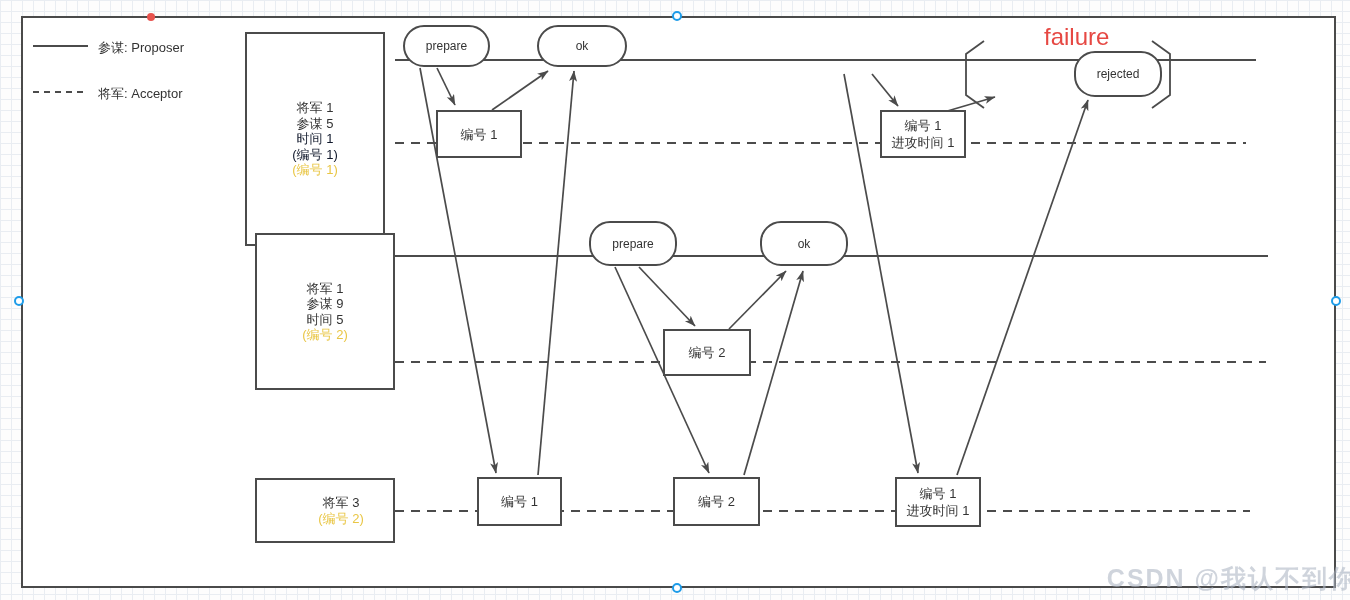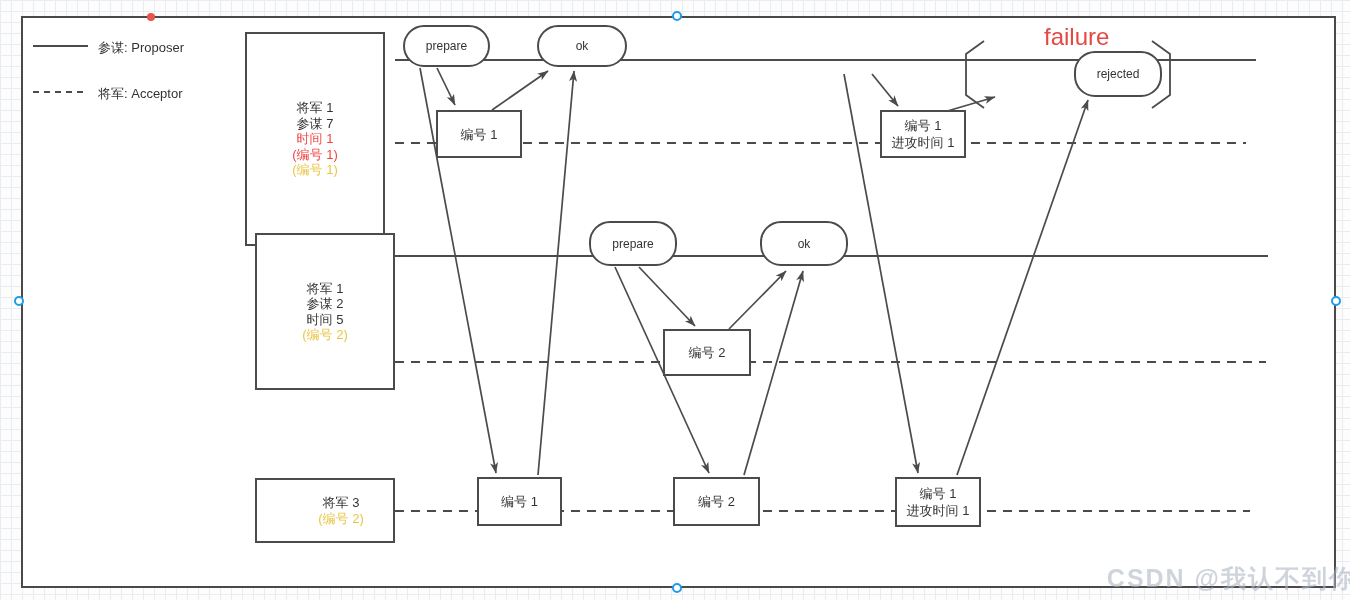--- a/index.html
+++ b/index.html
@@ -24,21 +24,21 @@
   .mrect {
     position:absolute; z-index:2; background:#fff; border:2px solid #4b4b4b;
     display:flex; flex-direction:column; align-items:center; justify-content:center;
     font-size:13px; color:#333; line-height:17px; text-align:center;
   }
   .gen {
     position:absolute; z-index:2; background:#fff; border:2px solid #4b4b4b;
     display:flex; flex-direction:column; align-items:center; justify-content:center;
     font-size:13px; color:#333; line-height:15.5px; text-align:center;
   }
-  .t-red   { color:#ef4444; }
+  .t-red   { color:#0f172a; }
   .t-yellow{ color:#e9c645; }
   .legend-label { position:absolute; z-index:2; font-size:13px; color:#333; }
   .failure-label { position:absolute; left:1044px; top:23px; z-index:3;
     font-size:24px; color:#e64843; }
   .handle {
     position:absolute; z-index:5; width:10px; height:10px; border-radius:50%;
     background:#fff; border:2px solid #1e9ce9;
   }
   .conn-dot {
     position:absolute; z-index:5; left:147px; top:13px; width:8px; height:8px;
@@ -94,29 +94,29 @@
     <polyline points="1152,41 1170,54 1170,95 1152,108" fill="none" stroke="#4b4b4b" stroke-width="1.8"></polyline>
   </svg>
 
   <div class="legend-label" style="left:98px; top:39px;">参谋: Proposer</div>
   <div class="legend-label" style="left:98px; top:85px;">将军: Acceptor</div>
 
   <div class="failure-label">failure</div>
 
   <div class="gen" style="left:245px; top:32px; width:140px; height:214px;">
     <div>将军 1</div>
-    <div>参谋 7</div>
+    <div>参谋 5</div>
     <div class="t-red">时间 1</div>
     <div class="t-red">(编号 1)</div>
     <div class="t-yellow">(编号 1)</div>
   </div>
 
   <div class="gen" style="left:255px; top:233px; width:140px; height:157px;">
     <div>将军 1</div>
-    <div>参谋 2</div>
+    <div>参谋 9</div>
     <div>时间 5</div>
     <div class="t-yellow">(编号 2)</div>
   </div>
 
   <div class="gen" style="left:255px; top:478px; width:140px; height:65px;padding-left:32px;">
     <div>将军 3</div>
     <div class="t-yellow">(编号 2)</div>
   </div>
 
   <div class="pill" style="left:403px; top:25px; width:87px; height:42px;">prepare</div>

